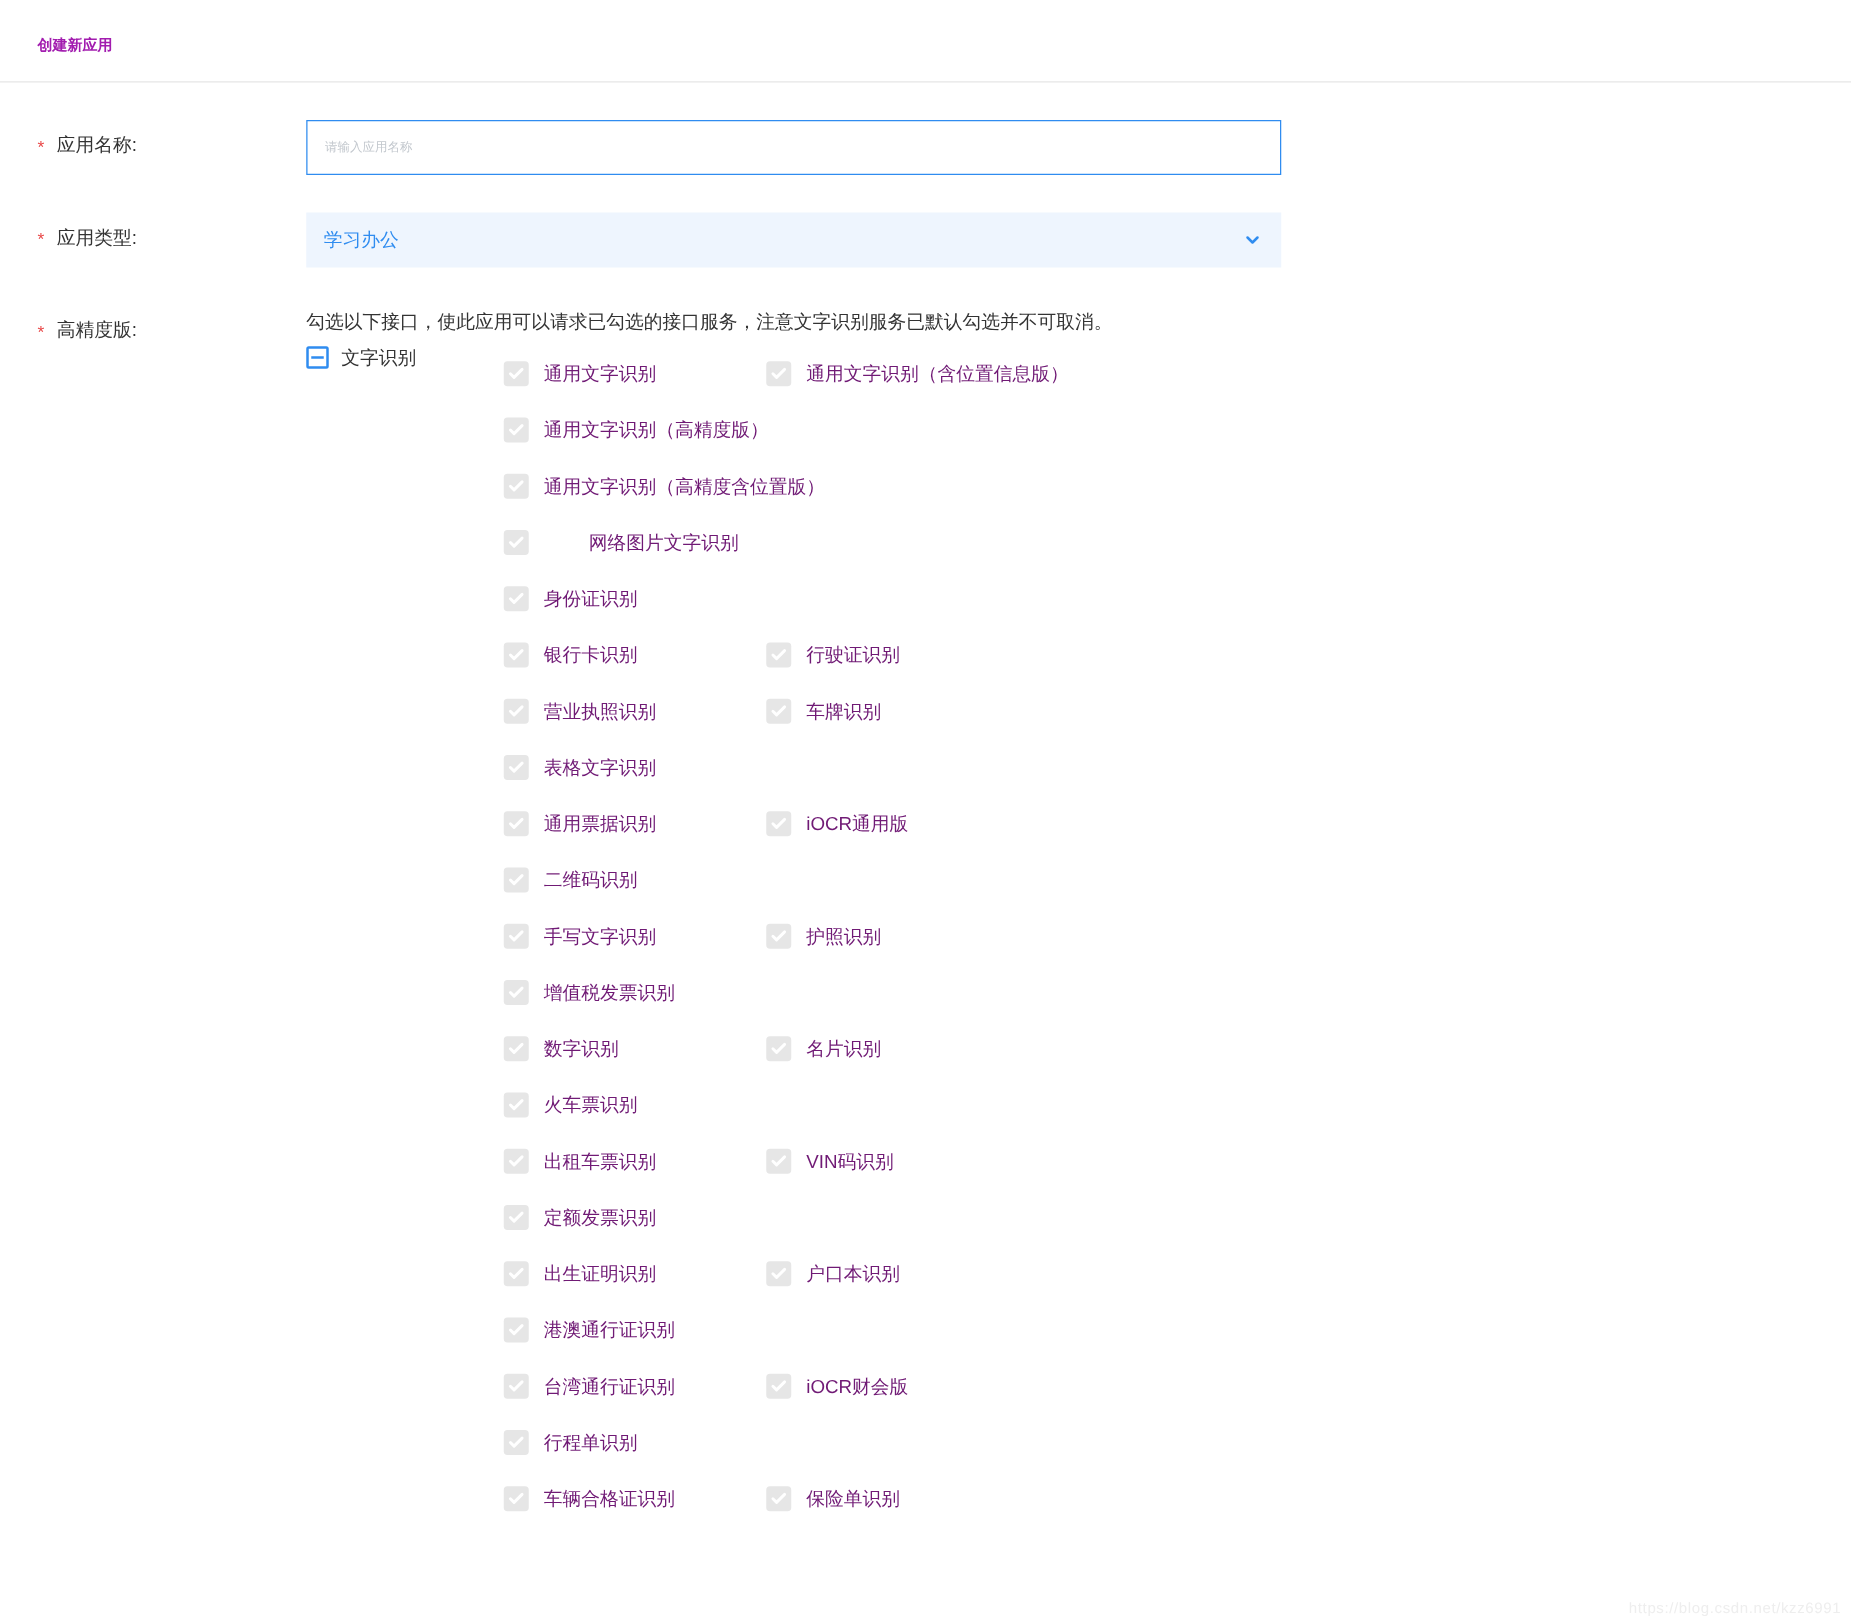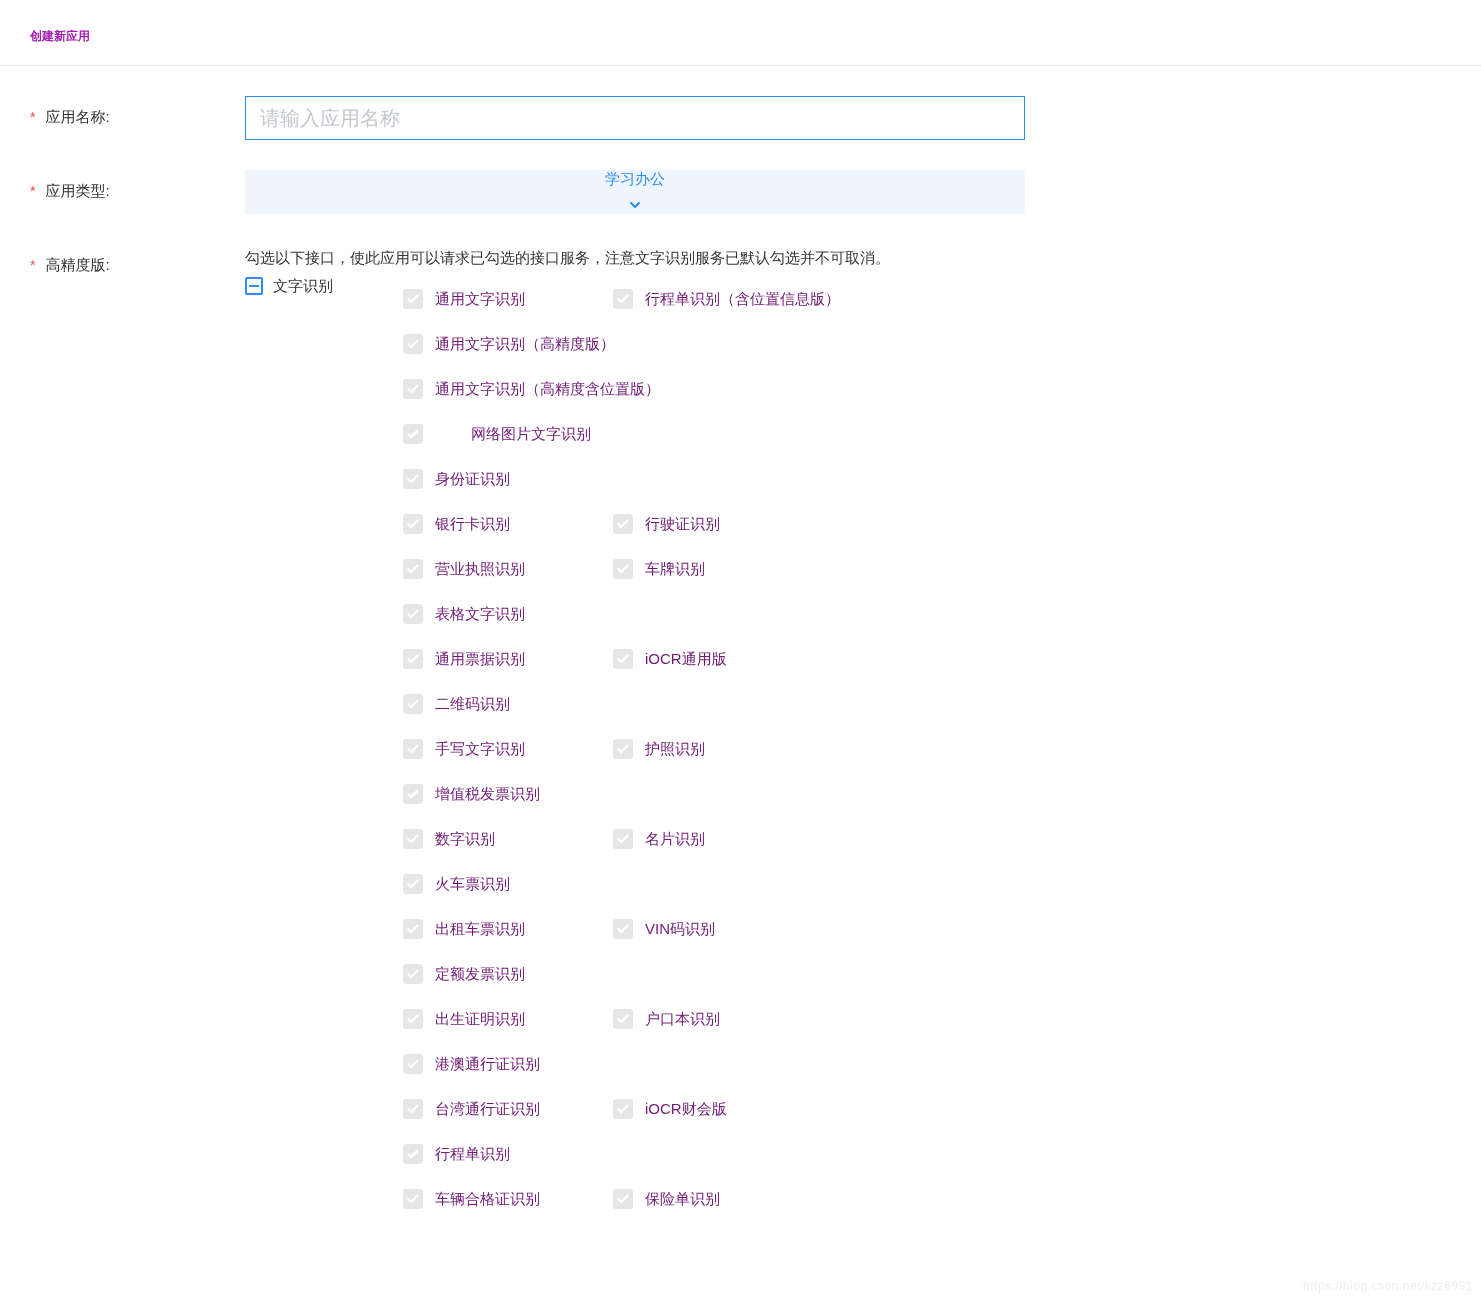--- a/index.html
+++ b/index.html
@@ -43,36 +43,35 @@
   }
   .field-col {
     width: 780px;
     flex: 0 0 780px;
   }
   .text-input {
     width: 100%;
     height: 44px;
     border: 1px solid #2f8cf0;
     padding: 0 14px;
-    font-size: 20px;
+    font-size: 10px;
     color: #333;
     outline: none;
     background: #fff;
   }
   .text-input::placeholder { color: #c3c8ce; }
   .select-box {
     width: 100%;
     height: 44px;
     background: #eef5fe;
     display: flex;
     align-items: center;
     justify-content: space-between;
     padding: 0 14px;
     cursor: pointer;
-    flex-direction: column;
   }
   .select-value {
     color: #2f8cf0;
     font-size: 15px;
   }
   .chevron-down {
     width: 18px;
     height: 18px;
     display: inline-flex;
     align-items: center;
@@ -220,21 +219,21 @@
                   </svg>
                 </span>
               <span class="api-label">通用文字识别</span>
             </div>
             <div class="api-item wide">
               <span class="checkbox-dis">
                   <svg viewBox="0 0 24 24" fill="none" stroke="#fff" stroke-width="4" stroke-linecap="round" stroke-linejoin="round">
                     <polyline points="20 6 9 17 4 12"></polyline>
                   </svg>
                 </span>
-              <span class="api-label">行程单识别（含位置信息版）</span>
+              <span class="api-label">通用文字识别（含位置信息版）</span>
             </div>
           </div>
 
           <div class="api-row">
             <div class="api-item full">
               <span class="checkbox-dis">
                   <svg viewBox="0 0 24 24" fill="none" stroke="#fff" stroke-width="4" stroke-linecap="round" stroke-linejoin="round">
                     <polyline points="20 6 9 17 4 12"></polyline>
                   </svg>
                 </span>

